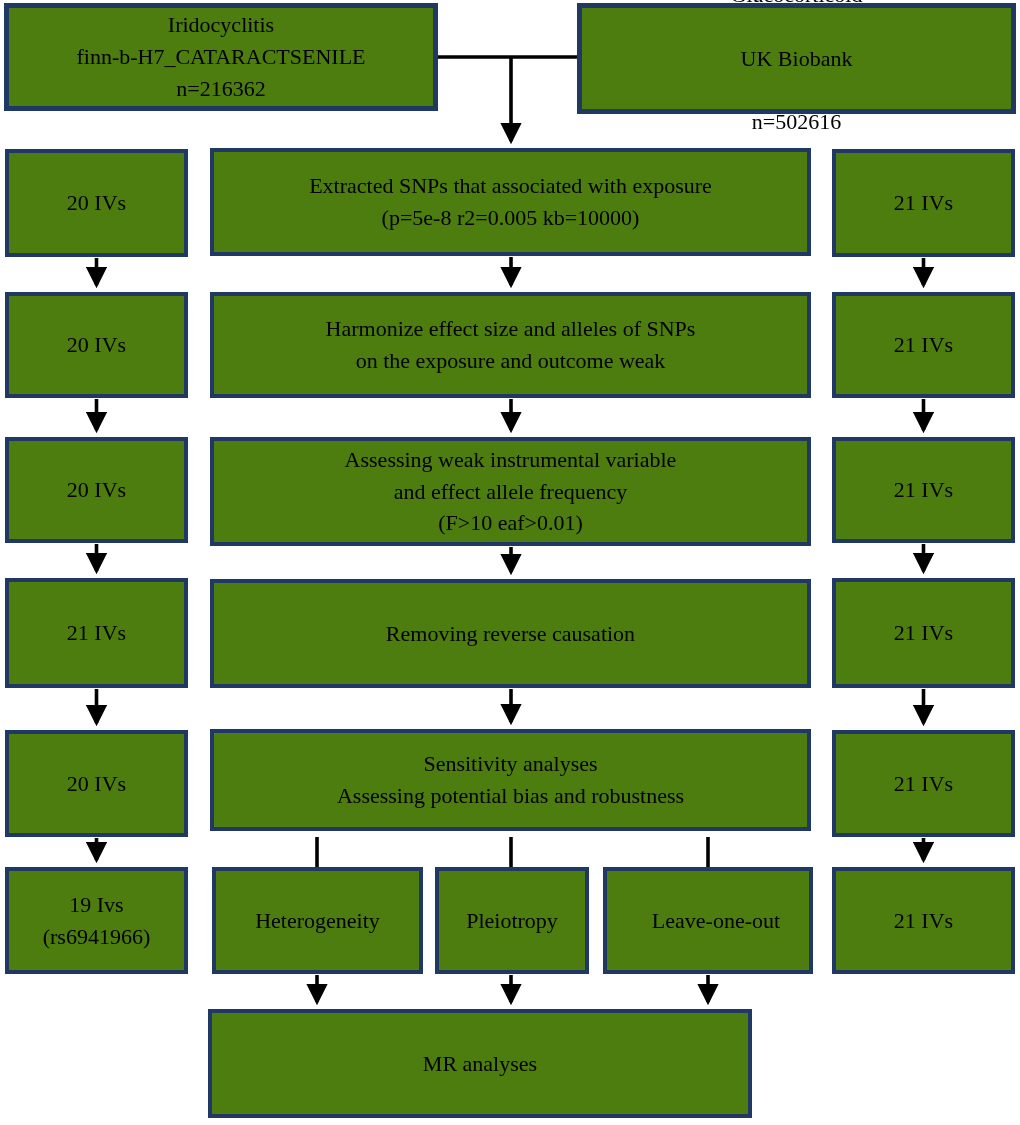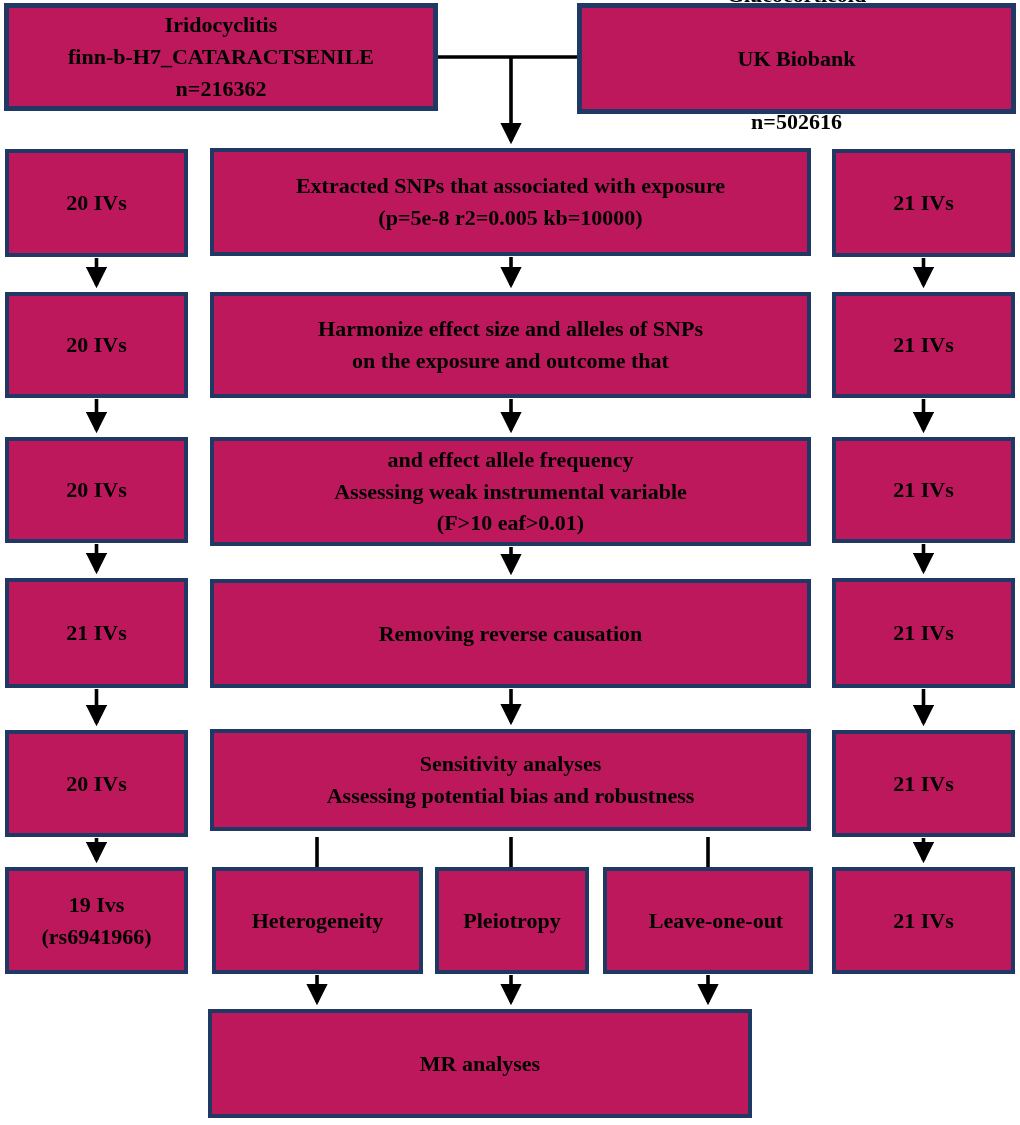--- a/index.html
+++ b/index.html
@@ -16,29 +16,28 @@
   }
   .connectors {
     position: absolute;
     left: 0; top: 0;
     width: 1020px; height: 1125px;
     pointer-events: none;
   }
   .node {
     position: absolute;
     border: 4px solid var(--navy);
-    background: #be185d;
+    background: #4d7c0f;
     display: flex;
     flex-direction: column;
     align-items: center;
     justify-content: center;
     text-align: center;
     font-size: 22px;
     line-height: 1.45;
-    font-weight: bold;
   }
   .node.thick { border-width: 5px; }
   .node .line { display: block; white-space: nowrap; }
   
   .tl  { left: 4px;   top: 3px;    width: 434px; height: 108px; }
   .tr  { left: 577px; top: 3px;    width: 439px; height: 111px; gap: 32px; }
   .lc  { left: 5px;   width: 183px; }
   .rc  { left: 832px; width: 183px; }
   .cc  { left: 210px; width: 601px; }
   .r1  { top: 149px; height: 108px; }
@@ -149,25 +148,25 @@
   <div class="node rc r6">
     <span class="line">21 IVs</span>
   </div>
 
   <div class="node cc c1">
     <span class="line">Extracted SNPs that associated with exposure</span>
     <span class="line">(p=5e-8 r2=0.005 kb=10000)</span>
   </div>
   <div class="node cc c2">
     <span class="line">Harmonize effect size and alleles of SNPs</span>
-    <span class="line">on the exposure and outcome that</span>
+    <span class="line">on the exposure and outcome weak</span>
   </div>
   <div class="node cc c3">
+    <span class="line">Assessing weak instrumental variable</span>
     <span class="line">and effect allele frequency</span>
-    <span class="line">Assessing weak instrumental variable</span>
     <span class="line">(F&gt;10 eaf&gt;0.01)</span>
   </div>
   <div class="node cc c4">
     <span class="line">Removing reverse causation</span>
   </div>
   <div class="node cc c5">
     <span class="line">Sensitivity analyses</span>
     <span class="line">Assessing potential bias and robustness</span>
   </div>
 

